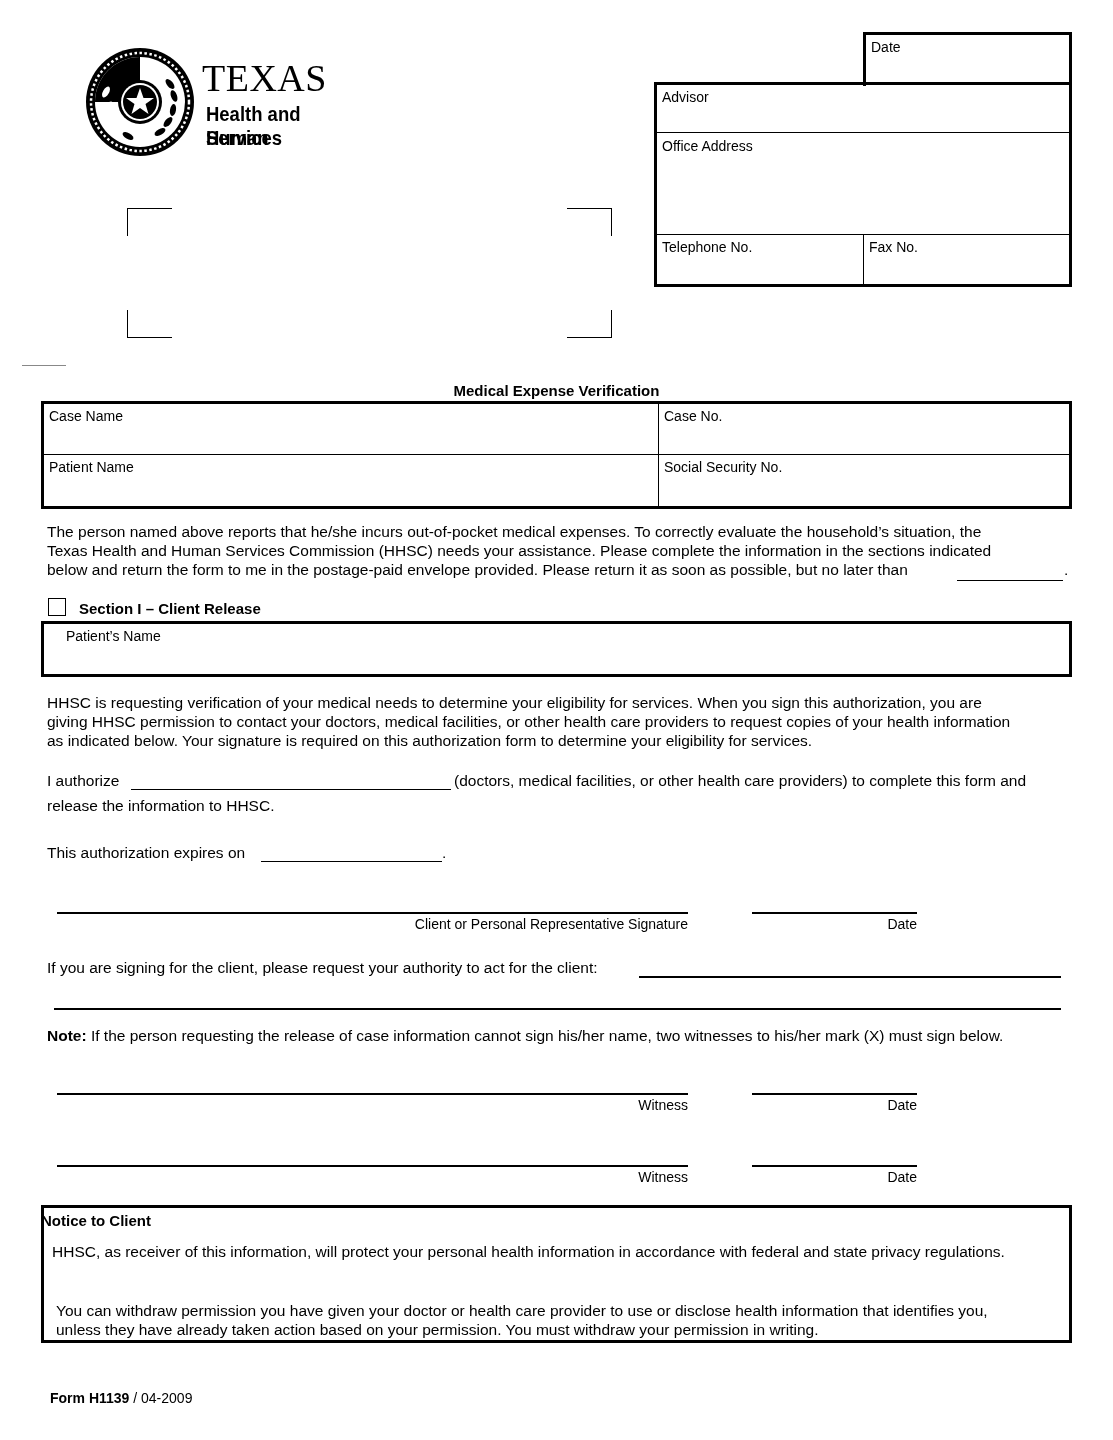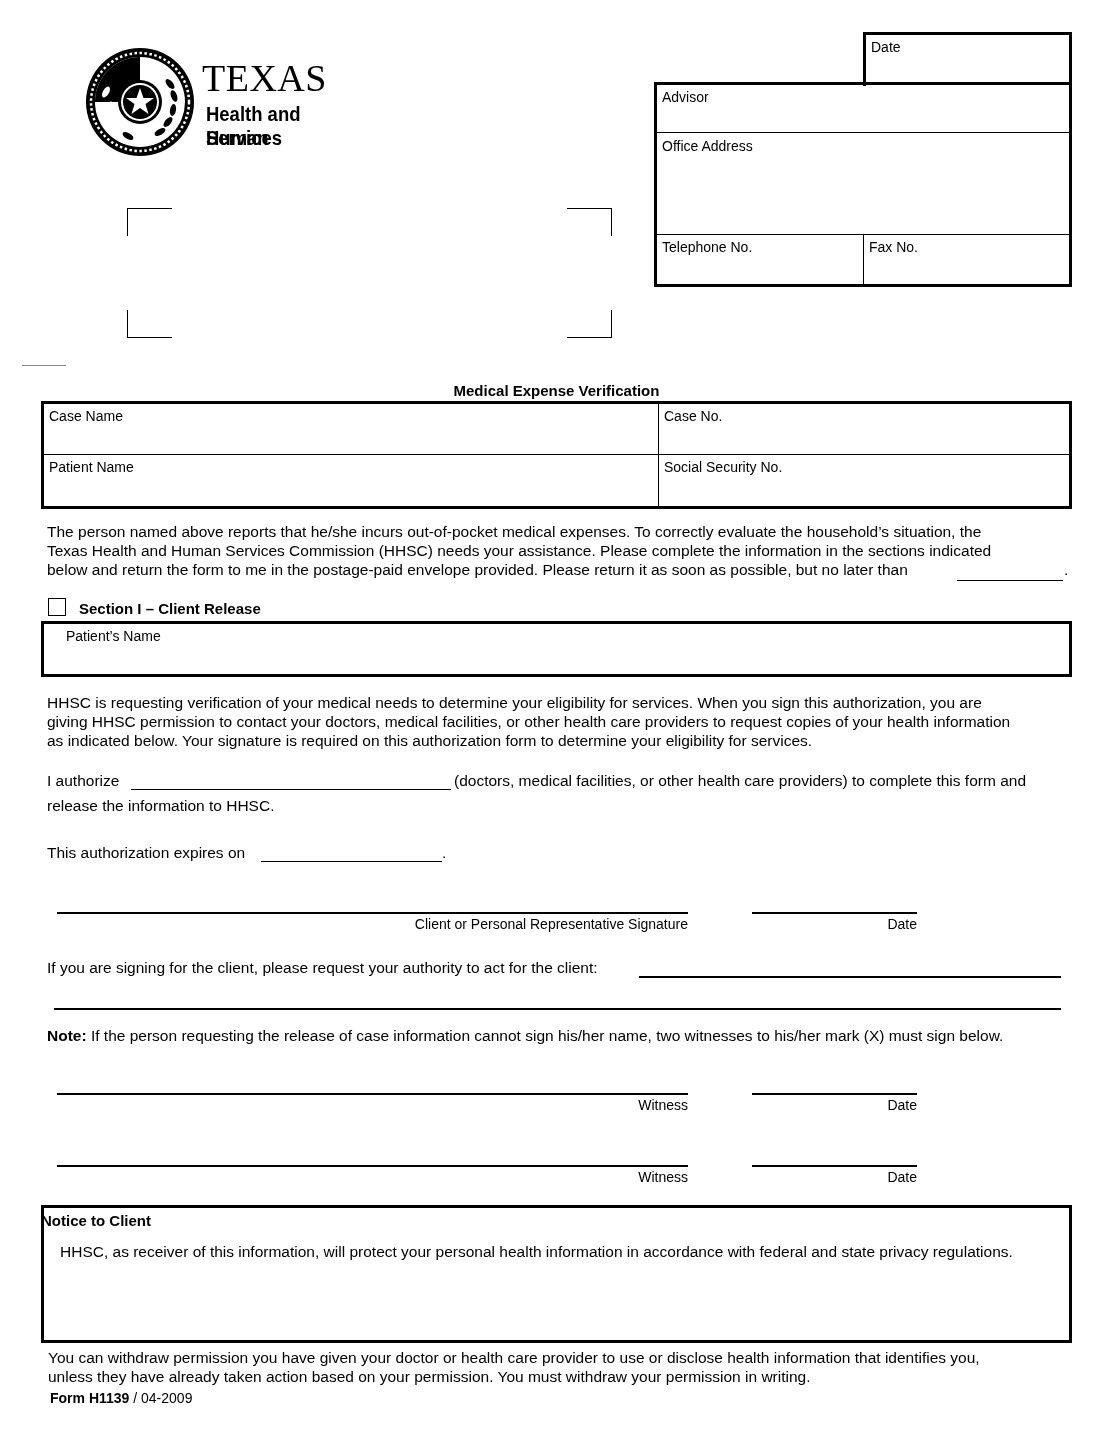--- a/index.html
+++ b/index.html
@@ -164,24 +164,24 @@
 <div class="sig-line" style="left:752px;top:1093px;width:165px;"></div>
 <div class="center-lbl" style="left:752px;width:165px;top:1097px;">Date</div>
 
 <div class="sig-line" style="left:57px;top:1165px;width:631px;"></div>
 <div class="center-lbl" style="left:57px;width:631px;top:1169px;">Witness</div>
 <div class="sig-line" style="left:752px;top:1165px;width:165px;"></div>
 <div class="center-lbl" style="left:752px;width:165px;top:1169px;">Date</div>
 
 <div class="tr-box" style="left:41px;top:1205px;width:1031px;height:138px;"></div>
 <div class="abs" style="left:41px;width:1031px;top:1212px;text-align:left;font-size:15px;font-weight:bold;">Notice to Client</div>
-<div class="abs txt" style="left:60px;top:1242px;width:1020px;">
+<div class="abs txt" style="left:52px;top:1242px;width:1020px;">
   <div>HHSC, as receiver of this information, will protect your personal health information in accordance with federal and state privacy regulations.</div>
 </div>
-<div class="abs txt" style="left:48px;top:1301px;width:1020px;margin-top:47px;">
+<div class="abs txt" style="left:56px;top:1301px;width:1020px;">
   <div>You can withdraw permission you have given your doctor or health care provider to use or disclose health information that identifies you,</div>
   <div>unless they have already taken action based on your permission. You must withdraw your permission in writing.</div>
 </div>
 
 <div class="abs" style="left:50px;top:1390px;font-size:14px;">
   <b>Form H1139</b>
   <span>/ 04-2009</span>
 </div>
 
 </body></html>

